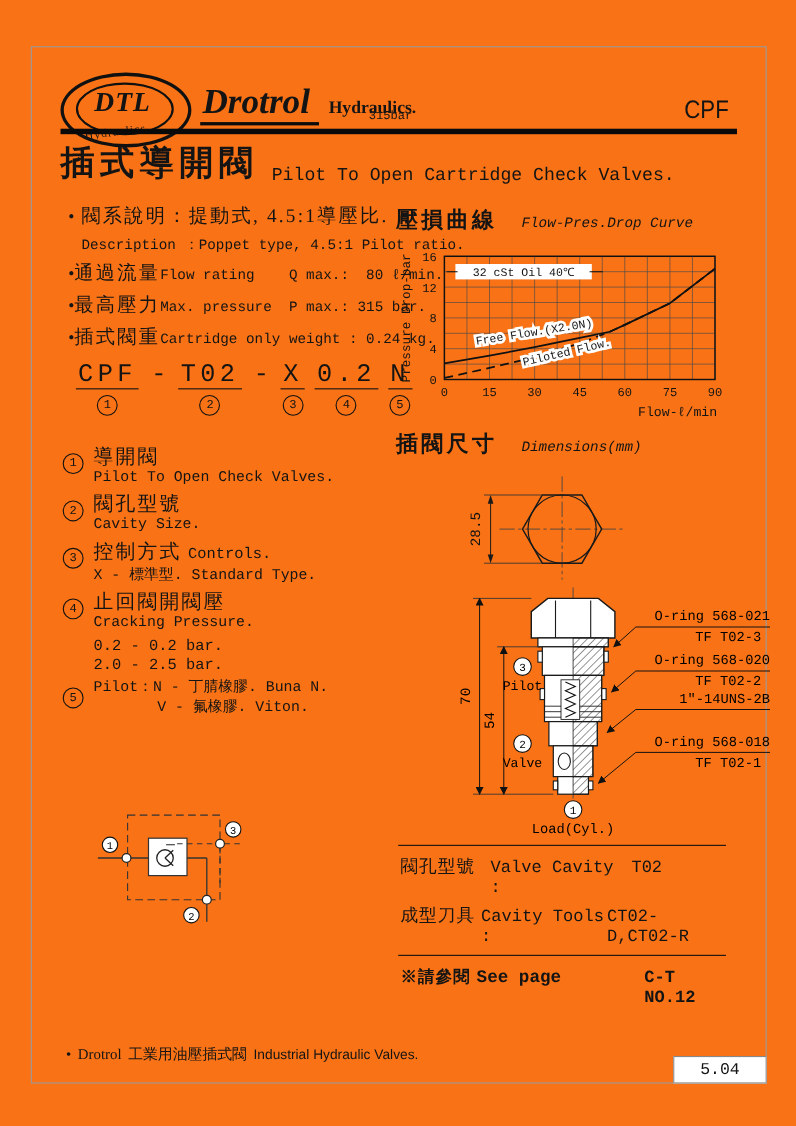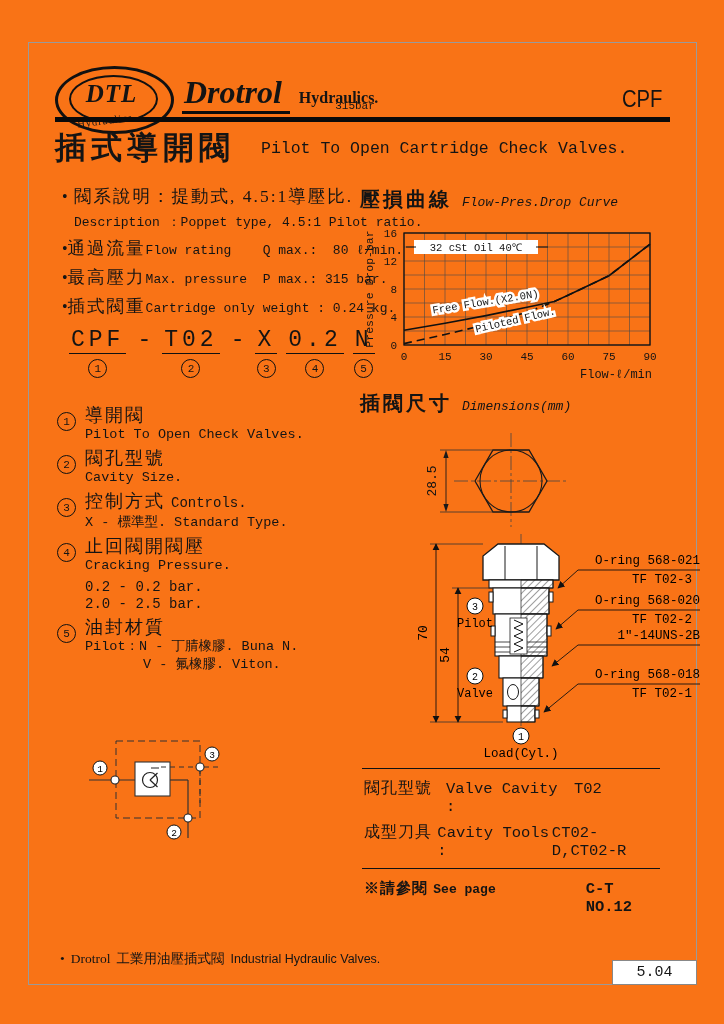--- a/index.html
+++ b/index.html
@@ -15,34 +15,34 @@
   #logo .dtl{position:absolute;left:0;top:14px;width:113px;text-align:center;font-style:italic;font-weight:700;font-size:25px;letter-spacing:1px;}
   #logo .logo-word{position:absolute;left:22px;top:49px;font-size:10.5px;transform:rotate(-7deg);letter-spacing:1px;}
   #brand-row{position:absolute;left:182px;top:74px;display:flex;align-items:baseline;gap:9px;}
   #brand{font-style:italic;font-weight:700;font-size:32px;line-height:1.15;border-bottom:3.5px solid #0c0c0c;padding:0 8px 0 2px;}
   #brand-suffix{font-weight:700;font-size:16px;}
   #center-note{position:absolute;left:300px;top:100px;width:110px;text-align:center;font-size:11px;}
   #doc-code{position:absolute;left:622px;top:86px;font-family:"Liberation Sans","DejaVu Sans",sans-serif;font-size:23px;transform:scaleX(.88);transform-origin:left;}
   #thick-rule{position:absolute;left:55px;top:117px;width:615px;height:4.5px;background:#0a0a0a;}
 
   
-  #title-row{position:absolute;left:55px;top:127px;display:flex;align-items:center;gap:26px;}
+  #title-row{position:absolute;left:55px;top:127px;display:flex;align-items:flex-end;gap:12px;}
   #title-zh{font-size:31px;font-weight:600;letter-spacing:5px;}
   #title-en{font-size:16.5px;}
 
   
   #desc{position:absolute;left:62px;top:184px;width:300px;}
   .d-row{display:flex;align-items:baseline;margin-bottom:5px;}
   .d-bullet{width:12px;font-size:16px;}
   .d-zh{font-size:17.5px;letter-spacing:2px;white-space:nowrap;}
   .d-en{font-size:13px;white-space:pre;}
   .d-indent{padding-left:12px;}
 
   
-  .sec-head{display:flex;align-items:baseline;gap:10px;}
+  .sec-head{display:flex;align-items:baseline;gap:22px;}
   .sec-zh{font-size:20px;font-weight:600;letter-spacing:3px;}
   .sec-en{font-size:13px;font-style:italic;}
 
   
   #ordering{position:absolute;left:55px;top:312px;}
   #order-code{display:flex;align-items:flex-start;gap:9px;margin:16px 0 0 14px;}
   .seg{display:flex;flex-direction:column;align-items:center;}
   .seg-code{font-size:23px;letter-spacing:4px;border-bottom:1.5px solid #111;padding:0 2px;line-height:1.1;}
   .seg-dash{font-size:23px;line-height:1.1;padding:0 2px;}
   .circle-num{display:inline-flex;width:17px;height:17px;border:1.2px solid #111;border-radius:50%;
@@ -74,21 +74,21 @@
 
   
   #cavity{position:absolute;left:362px;top:768px;width:298px;}
   #cavity .rows{border-top:1.5px solid #111;border-bottom:1.5px solid #111;padding:7px 0 8px 2px;}
   .cv-row{display:flex;align-items:baseline;margin:2px 0 6px 0;}
   .cv-zh{font-size:16px;letter-spacing:1px;width:82px;}
   .cv-en{font-size:15.5px;width:128px;}
   .cv-val{font-size:15.5px;}
   .cv-note{display:flex;align-items:baseline;margin-top:10px;padding-left:2px;font-weight:bold;}
   .cv-note .cv-zh{width:78px;font-size:15px;}
-  .cv-note .cv-en{width:104px;font-size:13px;}
+  .cv-note .cv-en{width:104px;font-size:16px;}
 
   
   #footer-line{position:absolute;left:60px;top:950px;font-size:13.5px;display:flex;align-items:baseline;gap:6px;}
   #footer-line .f-en{font-family:"Liberation Sans","DejaVu Sans",sans-serif;font-size:12.5px;}
   #page-box{position:absolute;left:612px;top:960px;width:83px;height:23px;border:1px solid #888;
             display:flex;align-items:center;justify-content:center;font-size:15px;background:#fff;}
 </style>
 </head>
 <body>
 
@@ -193,21 +193,20 @@
       <div>
         <div class="c-l1">止回閥開閥壓</div>
         <div class="c-sub mono">Cracking Pressure.</div>
         <div class="c-sub2 mono" style="margin-top:4px">0.2 - 0.2 bar.</div>
         <div class="c-sub2 mono">2.0 - 2.5 bar.</div>
       </div>
     </div>
     <div class="c-item">
       <span class="c-mark"><span class="circle-num">5</span></span>
       <div>
-        <div class="c-l1">油封材質</div>
         <div class="c-sub mono">Pilot：N - 丁腈橡膠. Buna N.</div>
         <div class="c-sub mono" style="padding-left:58px">V - 氟橡膠. Viton.</div>
       </div>
     </div>
   </div>
 
   <div id="chart-sec">
     <div class="sec-head">
       <span class="sec-zh">壓損曲線</span>
       <span class="sec-en mono">Flow-Pres.Drop Curve</span>

